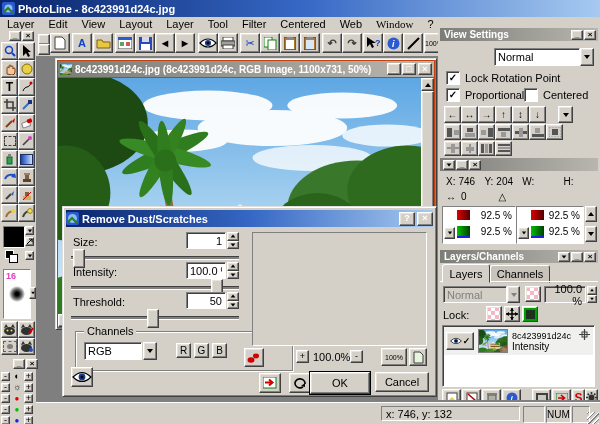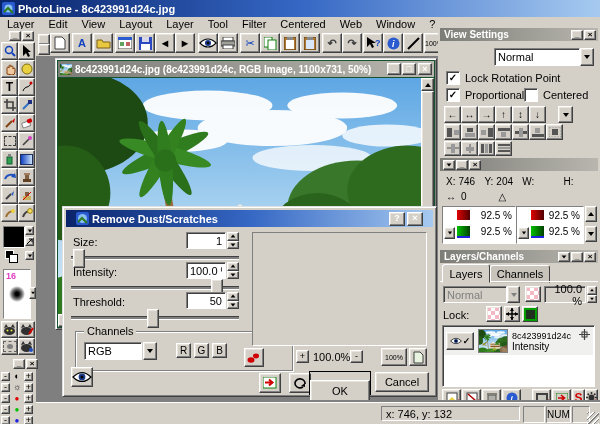--- a/index.html
+++ b/index.html
@@ -161,21 +161,21 @@
 <div class="abs" style="left:0;top:17px;width:600px;height:14px;display:flex;align-items:center;gap:0;border-bottom:1px solid #808080;background:#d4d0c8;">
   <span style="padding:1px 7px;">Layer</span>
   <span style="padding:1px 7px;">Edit</span>
   <span style="padding:1px 7px;">View</span>
   <span style="padding:1px 7px;">Layout</span>
   <span style="padding:1px 7px;">Layer</span>
   <span style="padding:1px 7px;">Tool</span>
   <span style="padding:1px 7px;">Filter</span>
   <span style="padding:1px 7px;">Centered</span>
   <span style="padding:1px 7px;">Web</span>
-  <span style="padding:3px 7px;">Window</span>
+  <span style="padding:3px 7px;font-family:Liberation Serif, serif;">Window</span>
   <span style="padding:1px 7px;">?</span>
 </div>
 
 <div class="abs" style="left:0;top:31px;width:438px;height:25px;background:#d4d0c8;">
   <div class="abs raised btn tbtn" style="left:50px;top:2px;">
       <svg width="12" height="14">
         <path d="M1 1 h7 l3 3 v9 h-10z" fill="#fff" stroke="#404040"></path>
       </svg>
     </div>
   <div class="abs raised btn tbtn" style="left:72px;top:2px;color:#1040c0;font-weight:bold;">
@@ -271,21 +271,21 @@
   <div class="abs" style="left:38px;top:3px;width:10px;height:9px;">
       <div class="raised" style="width:100%;height:100%;"></div>
     </div>
   <div class="abs" style="left:38px;top:13px;width:10px;height:9px;">
       <div class="raised" style="width:100%;height:100%;"></div>
     </div>
 </div>
 
 <div class="abs" style="left:36px;top:56px;width:402px;height:346px;background:#7f7f7f;z-index:1;"></div>
 
-<div class="abs" style="left:55px;top:58px;width:382px;height:272px;background:#14532d;border:1px solid;border-color:#dfdfdf #404040 #404040 #dfdfdf;box-shadow:inset 1px 1px 0 #fff,inset -1px -1px 0 #808080;z-index:5;box-sizing:border-box;">
+<div class="abs" style="left:55px;top:58px;width:382px;height:272px;background:#c2410c;border:1px solid;border-color:#dfdfdf #404040 #404040 #dfdfdf;box-shadow:inset 1px 1px 0 #fff,inset -1px -1px 0 #808080;z-index:5;box-sizing:border-box;">
   <div class="abs tb-inactive" style="left:2px;top:2px;right:2px;height:16px;display:flex;align-items:center;padding:0 2px;">
     <svg width="12" height="11" style="margin-right:3px;flex:none;">
         <use href="#scene" width="12" height="11"></use>
       </svg>
     <span style="flex:1;font-size:10px;white-space:nowrap;overflow:hidden;">8c423991d24c.jpg (8c423991d24c, RGB Image, 1100x731, 50%)</span>
     <div class="raised btn winbtn">
         <span>_</span>
       </div>
     <div class="raised btn winbtn" style="margin-left:1px;">
         <span>□</span>
@@ -316,21 +316,21 @@
         <div class="tl"></div>
       </div>
     <div class="raised" style="width:250px;height:13px;"></div>
     <div class="raised btn abs" style="right:0;width:13px;height:13px;box-sizing:border-box;">
         <div class="trr"></div>
       </div>
   </div>
 </div>
 
 <div class="abs" style="left:62px;top:206px;width:375px;height:191px;background:#d4d0c8;border:1px solid;border-color:#dfdfdf #404040 #404040 #dfdfdf;box-shadow:inset 1px 1px 0 #fff,inset -1px -1px 0 #808080;z-index:10;box-sizing:border-box;">
-  <div class="abs tb-active" style="left:3px;top:3px;right:3px;height:17px;display:flex;align-items:center;padding:0 10px;">
+  <div class="abs tb-active" style="left:3px;top:3px;right:3px;height:17px;display:flex;align-items:center;padding:0 0;">
     <svg width="13" height="13" style="margin-right:3px;">
         <rect width="13" height="13" rx="2" fill="#2a5ad0"></rect>
         <circle cx="6.5" cy="6.5" r="4.5" fill="#8ac0f0"></circle>
         <path d="M2 10 L6 6 L11 11" stroke="#2f7d1e" stroke-width="2" fill="none"></path>
       </svg>
     <span style="flex:1;font-size:11px;">Remove Dust/Scratches</span>
     <div class="raised btn winbtn" style="width:16px;height:14px;">
         <span>?</span>
       </div>
     <div class="raised btn winbtn" style="width:16px;height:14px;margin-left:2px;">
@@ -438,21 +438,21 @@
         <path d="M2 5.5 h7 M6 2.5 l3.5 3 L6 8.5" stroke="#d00000" stroke-width="2" fill="none"></path>
       </svg>
   </div>
   <div class="abs raised btn" style="left:226px;top:166px;width:22px;height:20px;">
     <svg width="14" height="12">
         <path d="M12 7 a5 4.5 0 1 0 -2 3" stroke="#000" stroke-width="1.6" fill="none"></path>
         <polygon points="12,10 8,9 12,6" fill="#000"></polygon>
       </svg>
   </div>
   <div class="abs" style="left:246px;top:164px;width:60px;height:22px;border:1px solid #000;">
-    <div class="raised btn" style="width:100%;height:100%;box-sizing:border-box;margin-top:8px;">
+    <div class="raised btn" style="width:100%;height:100%;box-sizing:border-box;">
         <span>OK</span>
       </div>
   </div>
   <div class="abs raised btn" style="left:312px;top:165px;width:54px;height:20px;">
       <span>Cancel</span>
     </div>
 </div>
 
 <div class="abs" style="left:0;top:29px;width:36px;height:383px;background:#d4d0c8;z-index:15;">
   <div class="ptb" style="background:#d4d0c8;justify-content:flex-end;">

